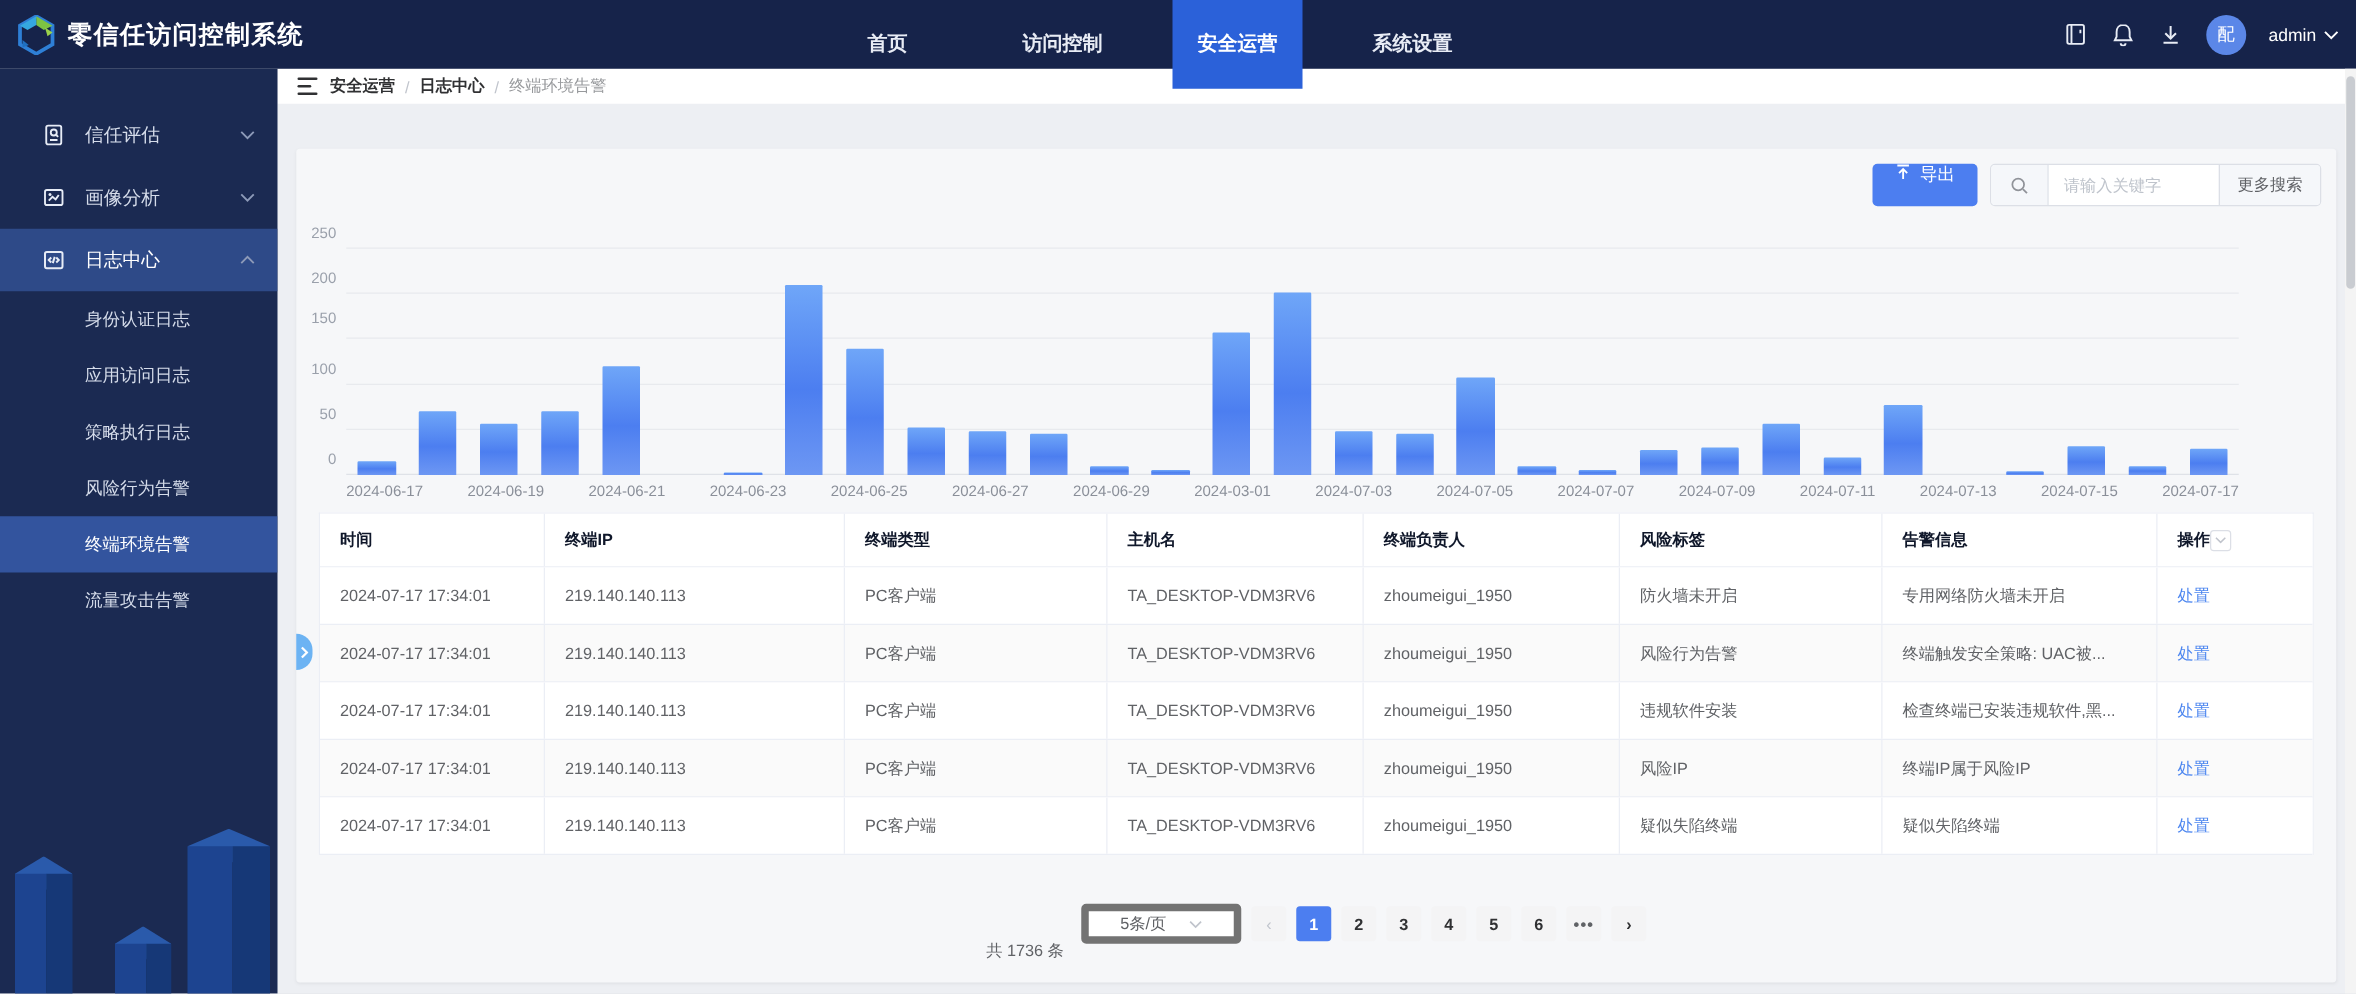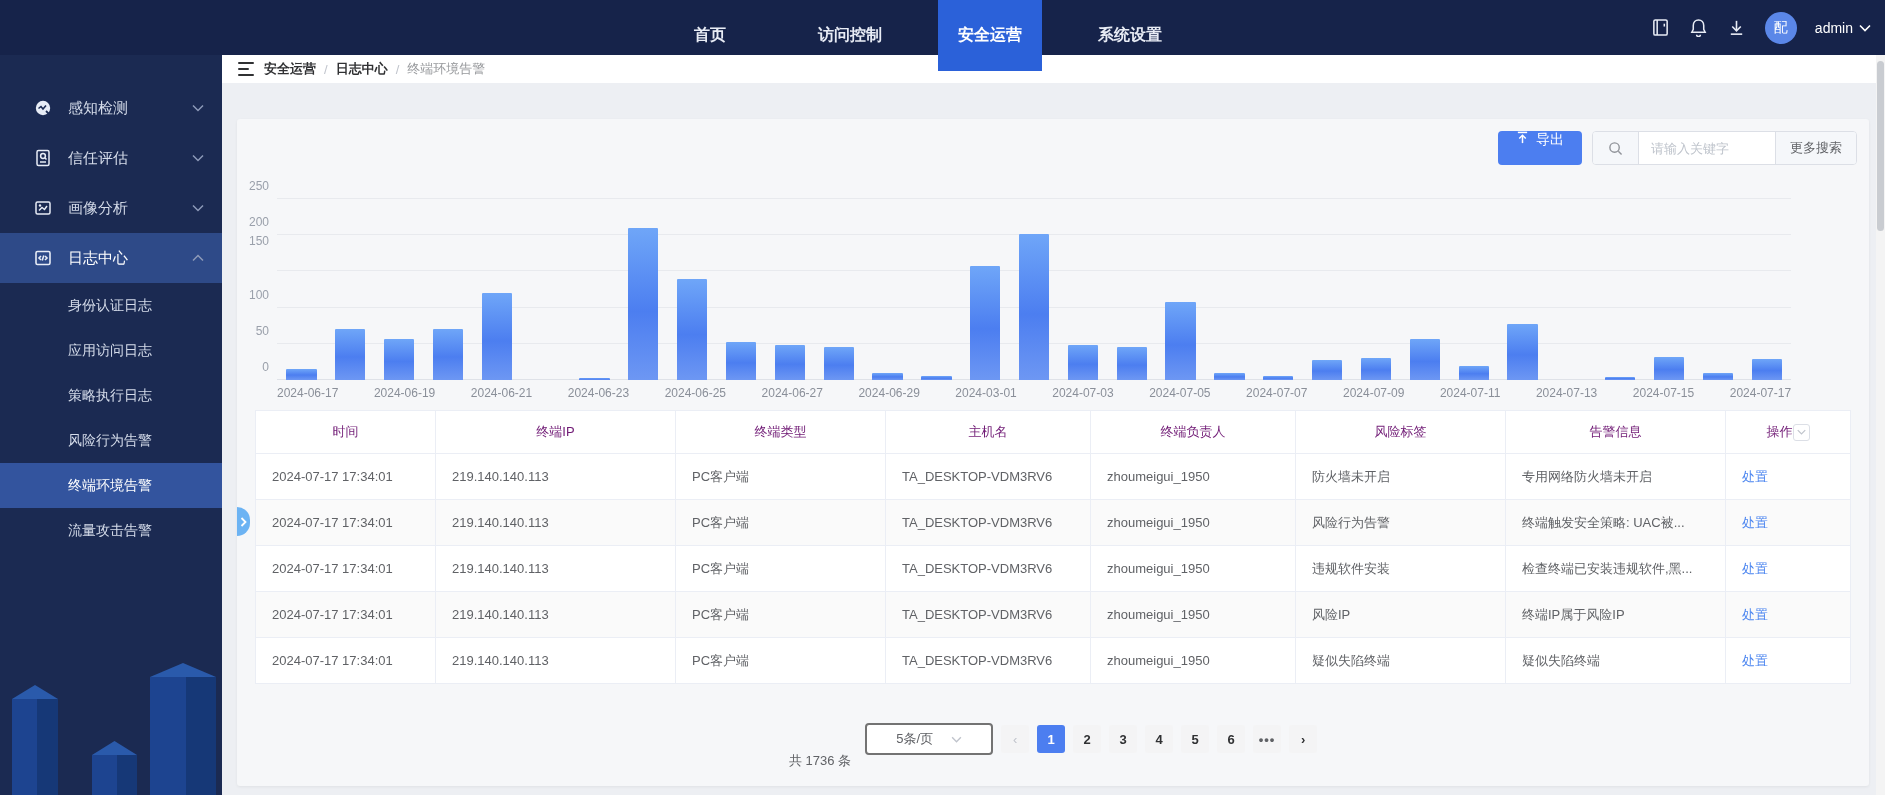--- a/index.html
+++ b/index.html
@@ -65,48 +65,60 @@
   .xlabels { position:absolute; left:0; top:187px; width:100%; display:flex; }
   .xslot { flex:1; text-align:center; font-size:12px; color:#8a8f99; white-space:nowrap; overflow:visible; }
 
   
   .tbl { margin:30px 18px 0 18px; background:#ffffff; border:1px solid #ebeef5; border-bottom:none; font-size:13px; }
   .tr { display:flex; border-bottom:1px solid #ebeef5; background:#fff; }
   .tr.head { background:#ffffff; }
   .tr.stripe { background:#fafafa; }
   .td { padding:0 16px; height:45px; display:flex; align-items:center; color:#606266; border-right:1px solid #ebeef5; overflow:hidden; white-space:nowrap; }
   .td:last-child { border-right:none; }
-  .tr.head .td { height:42px; color:#701a75; font-weight:normal; justify-content:center; }
+  .tr.head .td { height:42px; color:#0f172a; font-weight:bold; justify-content:flex-start; }
   .link { color:#4c86f0; cursor:pointer; }
   .col-filter { width:17px; height:17px; border:1px solid #dcdfe6; border-radius:3px; color:#c0c4cc; display:flex; align-items:center; justify-content:center; cursor:pointer; background:#fff; }
 
   
   .expand-handle { position:absolute; left:237px; top:507px; width:13px; height:29px; background:#6cb3f3; border-radius:0 14px 14px 0; display:flex; align-items:center; justify-content:center; color:#fff; cursor:pointer; z-index:15; }
 
   
   .pager { display:flex; justify-content:center; align-items:center; gap:8px; margin-top:24px; font-size:13px; color:#606266; }
   .pg-total { margin-right:6px;margin-top:44px; }
-  .pg-select { width:128px; height:32px; border:2px solid #737373; border-radius:4px; background:#fff; display:flex; align-items:center; justify-content:center; gap:18px; color:#606266; cursor:pointer; }
+  .pg-select { width:128px; height:32px; border:6px solid #737373; border-radius:4px; background:#fff; display:flex; align-items:center; justify-content:center; gap:18px; color:#606266; cursor:pointer; }
   .pg-btn { min-width:28px; height:28px; padding:0 4px; background:#f4f4f5; border-radius:3px; display:flex; align-items:center; justify-content:center; color:#303133; cursor:pointer; font-weight:bold; }
   .pg-btn.disabled { color:#c0c4cc; font-weight:normal; }
   .pg-btn.active { background:#4c7ef0; color:#fff; }
   .pg-btn.dots { letter-spacing:1px; color:#606266; }
 
   
   .scrollbar { position:absolute; right:0; top:55px; width:9px; height:740px; background:#f4f4f4; z-index:40; }
   .scroll-thumb { position:absolute; left:1px; top:6px; width:7px; height:170px; background:#c9ccd1; border-radius:4px; }
 
   svg { display:block; }
 </style>
 </head>
 <body>
 
 <div class="app">
 
   <div class="navbar">
+    <div class="brand">
+      <span>
+        <svg width="30" height="32" viewBox="0 0 30 32">
+          <polygon points="15,1 28,8.5 28,23.5 15,31 2,23.5 2,8.5" fill="none" stroke="#2e7fd6" stroke-width="3"></polygon>
+          <polygon points="15,1 28,8.5 21,12 15,8" fill="#7dc242"></polygon>
+          <polygon points="2,8.5 15,1 15,8 8,12" fill="#35a8e0"></polygon>
+          <polygon points="22,10 28,14 24,17" fill="#9ad14b"></polygon>
+          <polygon points="4,20 9,24 4,26" fill="#1f6fc0"></polygon>
+        </svg>
+      </span>
+      <span class="brand-title">零信任访问控制系统</span>
+    </div>
     <div class="nav-tabs">
         <div class="nav-tab">首页</div>
         <div class="nav-tab">访问控制</div>
         <div class="nav-tab active">安全运营</div>
         <div class="nav-tab">系统设置</div>
       </div>
     <div class="nav-right">
       <span class="nav-icon">
         <svg width="19" height="19" viewBox="0 0 20 20" fill="none" stroke="#e8ecf5" stroke-width="1.6">
           <rect x="3" y="2" width="14" height="16" rx="1.5"></rect>
@@ -133,35 +145,20 @@
         <svg width="12" height="8" viewBox="0 0 12 8" fill="none" stroke="#ffffff" stroke-width="1.6">
             <polyline points="1,1.5 6,6.5 11,1.5"></polyline>
           </svg>
       </span>
     </div>
   </div>
 
   <div class="sidebar">
     <div style="height:28px"></div>
     <div id="sidebar-menu">
-        <div class="menu-group">
-          <span class="g-icon">
-            <svg width="18" height="18" viewBox="0 0 18 18" fill="none" stroke="currentColor" stroke-width="1.5">
-              <circle cx="9" cy="9" r="7.2" fill="currentColor" stroke="none"></circle>
-              <polyline points="4.5,9.5 7,7.5 9,10 12,6.5" stroke="#1b2a52" stroke-width="1.6" fill="none"></polyline>
-              <line x1="12" y1="12" x2="14.5" y2="14.5" stroke="#1b2a52" stroke-width="1.8"></line>
-            </svg>
-          </span>
-          <span class="g-label">感知检测</span>
-          <span class="g-arrow">
-            <svg width="12" height="8" viewBox="0 0 12 8" fill="none" stroke="currentColor" stroke-width="1.5">
-              <polyline points="1,1.5 6,6.5 11,1.5"></polyline>
-            </svg>
-          </span>
-        </div>
         <div class="menu-group">
           <span class="g-icon">
             <svg width="18" height="18" viewBox="0 0 18 18" fill="none" stroke="currentColor" stroke-width="1.5">
               <rect x="3" y="1.5" width="12" height="15" rx="1.5"></rect>
               <circle cx="9" cy="7" r="2.4"></circle>
               <line x1="10.8" y1="8.8" x2="12.5" y2="10.5"></line>
               <line x1="6" y1="13" x2="12" y2="13"></line>
             </svg>
           </span>
           <span class="g-label">信任评估</span>
@@ -267,21 +264,21 @@
     </div>
 
     <div class="chart" id="chart">
         <div class="gridline base" style="bottom: 0px;"></div>
         <div class="ylabel" style="bottom: 0px;">0</div>
         <div class="gridline" style="bottom: 36.2px;"></div>
         <div class="ylabel" style="bottom: 36.2px;">50</div>
         <div class="gridline" style="bottom: 72.4px;"></div>
         <div class="ylabel" style="bottom: 72.4px;">100</div>
         <div class="gridline" style="bottom: 108.6px;"></div>
-        <div class="ylabel" style="bottom: 126px;">150</div>
+        <div class="ylabel" style="bottom: 113px;">150</div>
         <div class="gridline" style="bottom: 144.8px;"></div>
         <div class="ylabel" style="bottom: 144.8px;">200</div>
         <div class="gridline" style="bottom: 181px;"></div>
         <div class="ylabel" style="bottom: 181px;">250</div>
         <div class="bars">
           <div class="bar-slot">
             <div class="bar" style="height: 10.86px;"></div>
           </div>
           <div class="bar-slot">
             <div class="bar" style="height: 50.68px;"></div>

